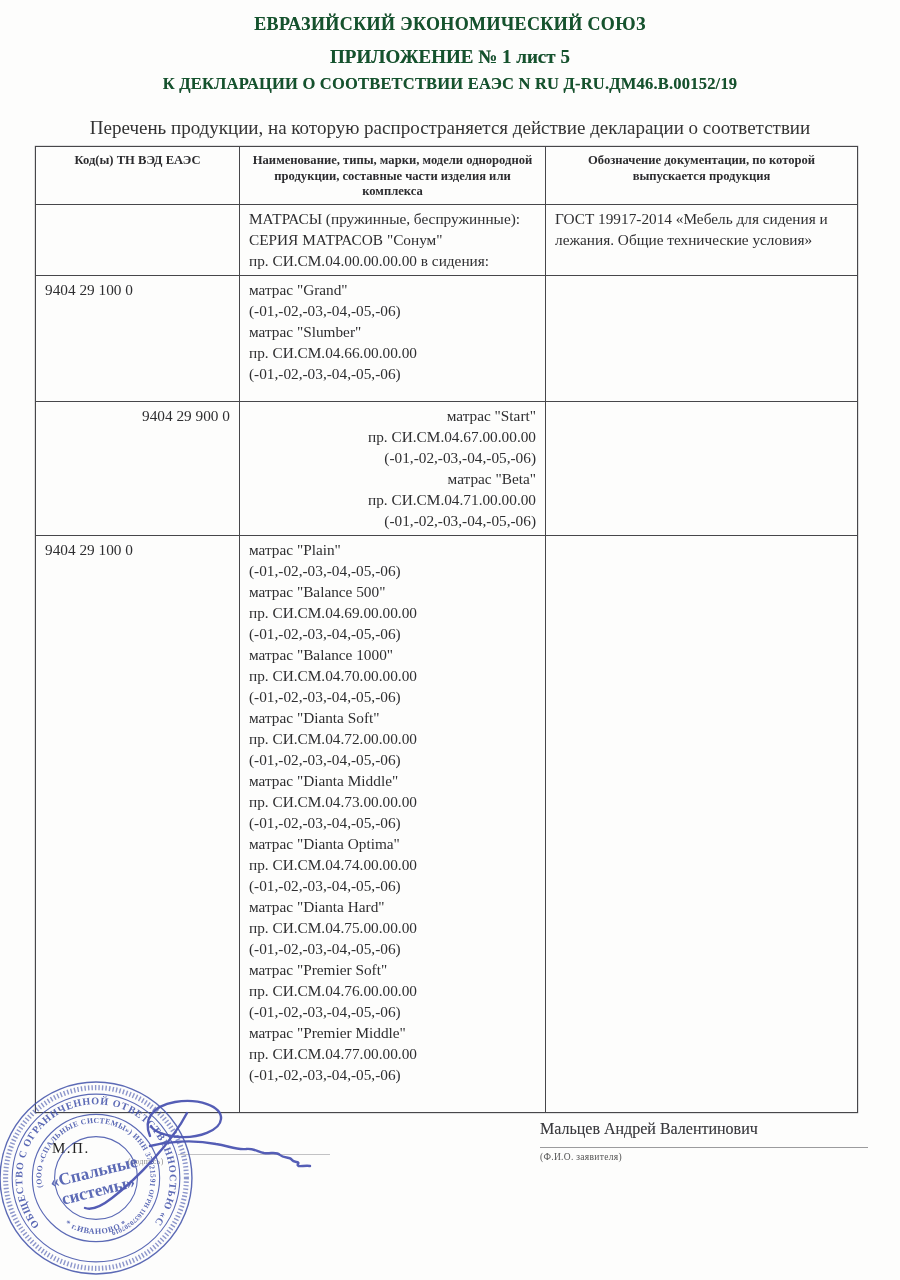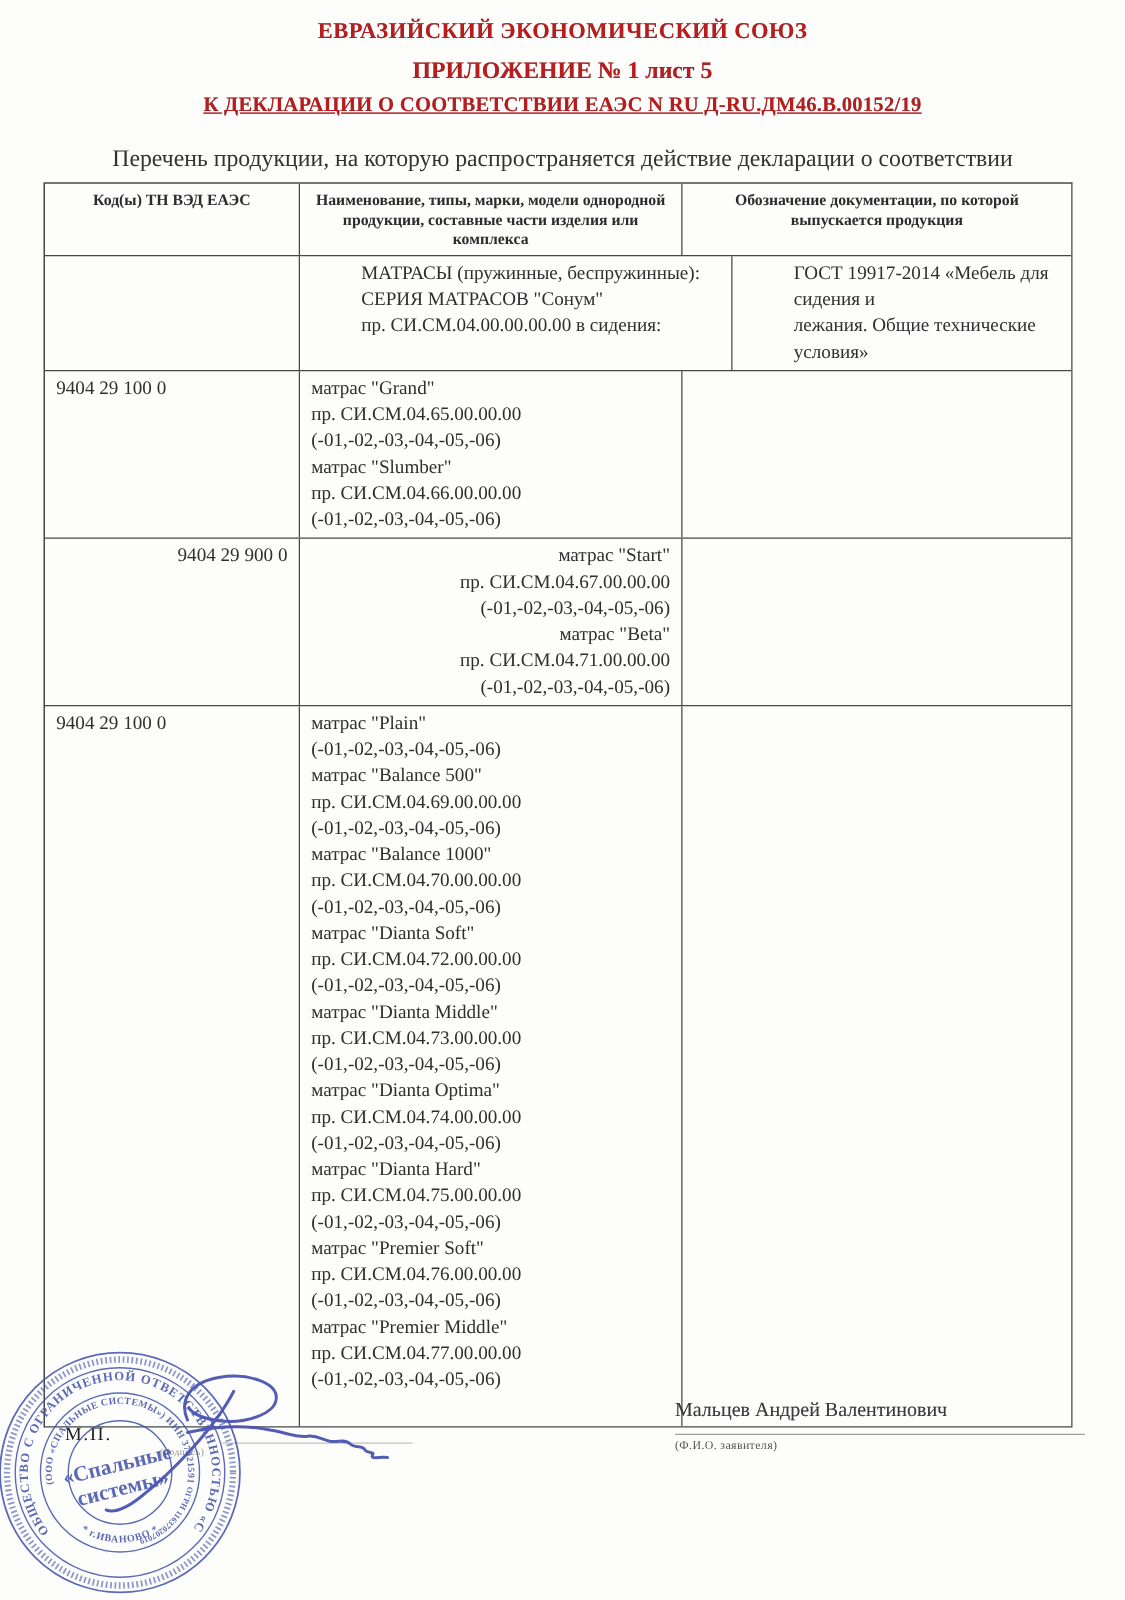--- a/index.html
+++ b/index.html
@@ -3,43 +3,43 @@
 <meta charset="utf-8">
 <style>
   html,body{margin:0;padding:0;}
   body{
     width:900px;height:1280px;position:relative;overflow:hidden;
     background:#fdfdfc;
     font-family:"Liberation Serif","DejaVu Serif",serif;
     color:#2e2e30;
   }
   .doc-head{position:absolute;left:0;width:900px;text-align:center;font-weight:bold;
-    color:#b91c1c;text-shadow:0 0 .5px rgba(40,40,40,.45);}
+    color:#14532d;text-shadow:0 0 .5px rgba(40,40,40,.45);}
   .h1{top:14px;font-size:18px;letter-spacing:.4px;}
   .h2{top:46px;font-size:19px;text-align:center;}
-  .h3{top:74px;font-size:16.5px;letter-spacing:.2px;text-decoration:underline;}
+  .h3{top:74px;font-size:16.5px;letter-spacing:.2px;}
   .caption{position:absolute;top:117px;left:0;width:900px;text-align:center;
     font-size:19px;font-weight:normal;color:#333;}
 
   
   .ptable{position:absolute;left:35px;top:146px;width:823px;
     border:1.6px solid #47474a;box-sizing:border-box;
     box-shadow:0 0 0 .3px #9a9a9a;}
   .t-row{display:flex;border-top:1.4px solid #47474a;}
   .t-row.header-row{border-top:none;}
   .cell{box-sizing:border-box;border-right:1.3px solid #47474a;
     padding:3px 9px 4px 9px;font-size:15.3px;line-height:21px;}
   .cell:last-child{border-right:none;}
   .c1{width:204px;flex:none;}
   .c2{width:306px;flex:none;}
   .c3{flex:1;}
   .header-row{min-height:50px;}
   .header-row .cell{font-weight:bold;font-size:12.6px;line-height:15.5px;
     text-align:center;padding-top:6px;color:#2c2c2f;}
-  .r1{min-height:69px;gap:40px;}
+  .r1{min-height:69px;}
   .r2{min-height:125px;}
   .r3{min-height:127px;text-align:right;}
   .r4{min-height:576px;}
   .pline{white-space:nowrap;}
   .doc-cell .pline{white-space:normal;}
 
   
   .mp{position:absolute;left:52px;top:1140px;font-size:15px;letter-spacing:1.5px;
     color:#222;z-index:1;}
   .sig-line{position:absolute;left:178px;top:1154px;width:152px;
@@ -80,21 +80,20 @@
         <div class="pline">ГОСТ 19917-2014 «Мебель для сидения и</div>
         <div class="pline">лежания. Общие технические условия»</div>
       </div>
     </div>
     <div class="t-row r2">
       <div class="cell c1">
         <div class="pline">9404 29 100 0</div>
       </div>
       <div class="cell c2">
         <div class="pline">матрас "Grand"</div>
-        <div class="pline">пр. СИ.СМ.04.65.00.00.00</div>
         <div class="pline">(-01,-02,-03,-04,-05,-06)</div>
         <div class="pline">матрас "Slumber"</div>
         <div class="pline">пр. СИ.СМ.04.66.00.00.00</div>
         <div class="pline">(-01,-02,-03,-04,-05,-06)</div>
       </div>
       <div class="cell c3 doc-cell"></div>
     </div>
     <div class="t-row r3">
       <div class="cell c1">
         <div class="pline">9404 29 900 0</div>

